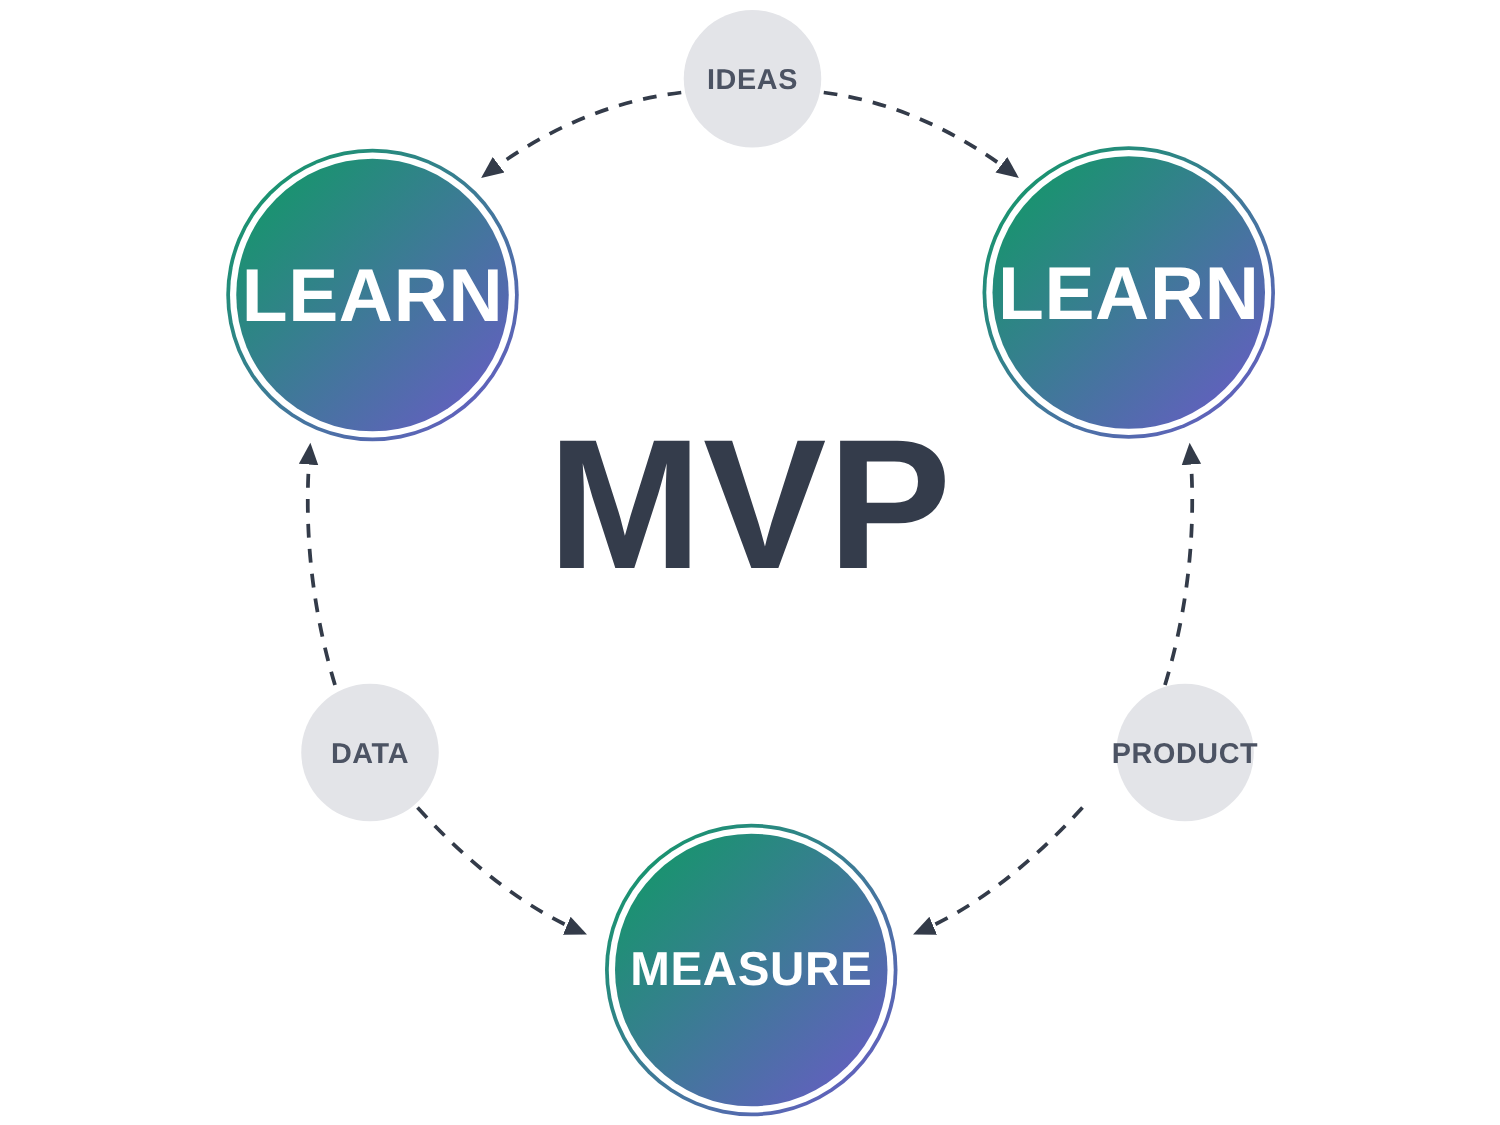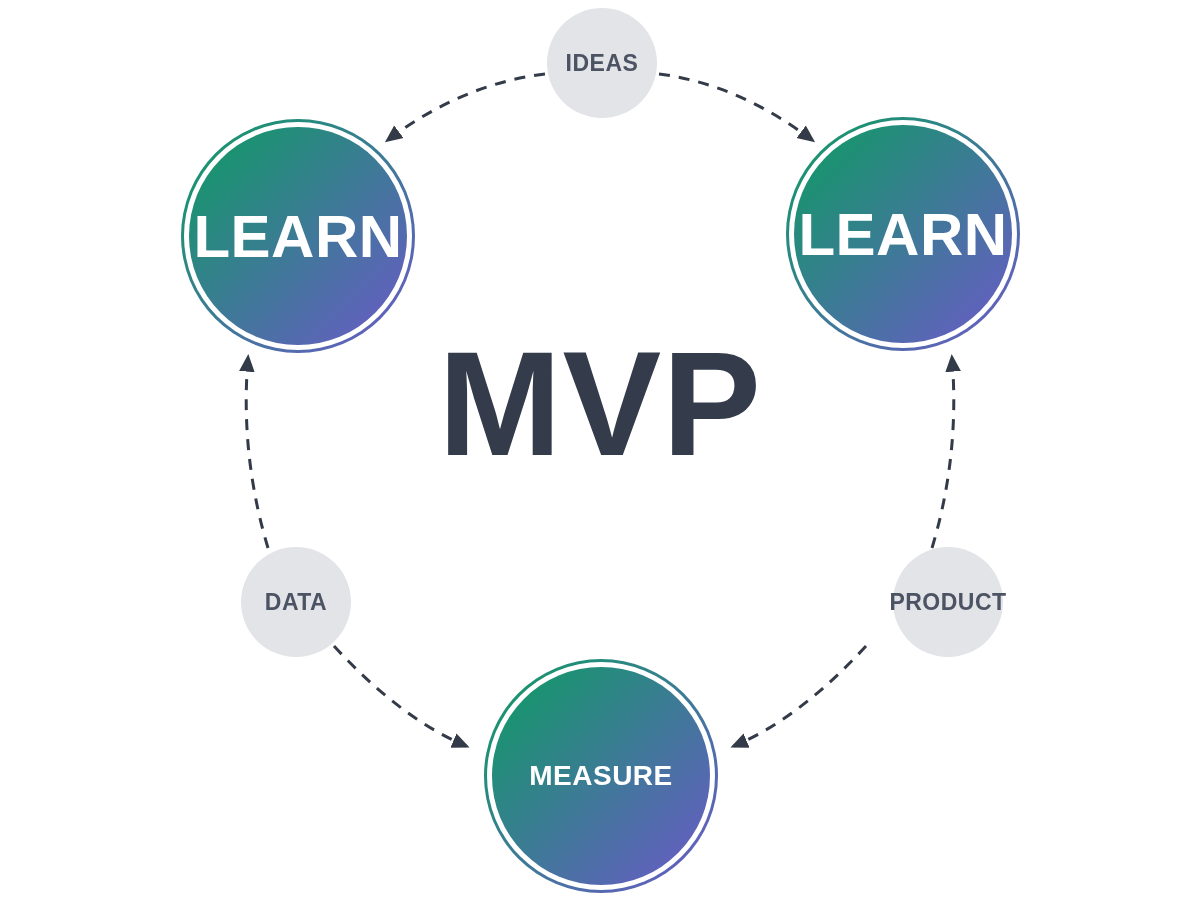--- a/index.html
+++ b/index.html
@@ -13,21 +13,21 @@
     position:absolute;width:234px;height:234px;border-radius:50%;
     background:linear-gradient(135deg,#0D9C62 0%,#6C59C9 100%);
   }
   .ring-gap{position:absolute;inset:3px;border-radius:50%;background:#FFFFFF;}
   .core{
     position:absolute;inset:8px;border-radius:50%;
     background:linear-gradient(135deg,#0D9C62 0%,#6C59C9 100%);
     display:flex;align-items:center;justify-content:center;
   }
   .stage-label{color:#FFFFFF;font-weight:bold;font-size:60px;letter-spacing:0.5px;}
-  .stage--measure .stage-label{font-size:28px;}
+  .stage--measure .stage-label{font-size:38px;}
   .artifact{
     position:absolute;width:110px;height:110px;border-radius:50%;background:#E3E4E8;
     display:flex;align-items:center;justify-content:center;
   }
   .artifact-label{color:#4C5363;font-size:23px;letter-spacing:0.5px;font-weight:bold;}
   .mvp-title{
     position:absolute;left:0;right:0;top:330px;text-align:center;
     font-size:148px;font-weight:bold;color:#343C4B;letter-spacing:1px;line-height:1;
   }
 </style>

